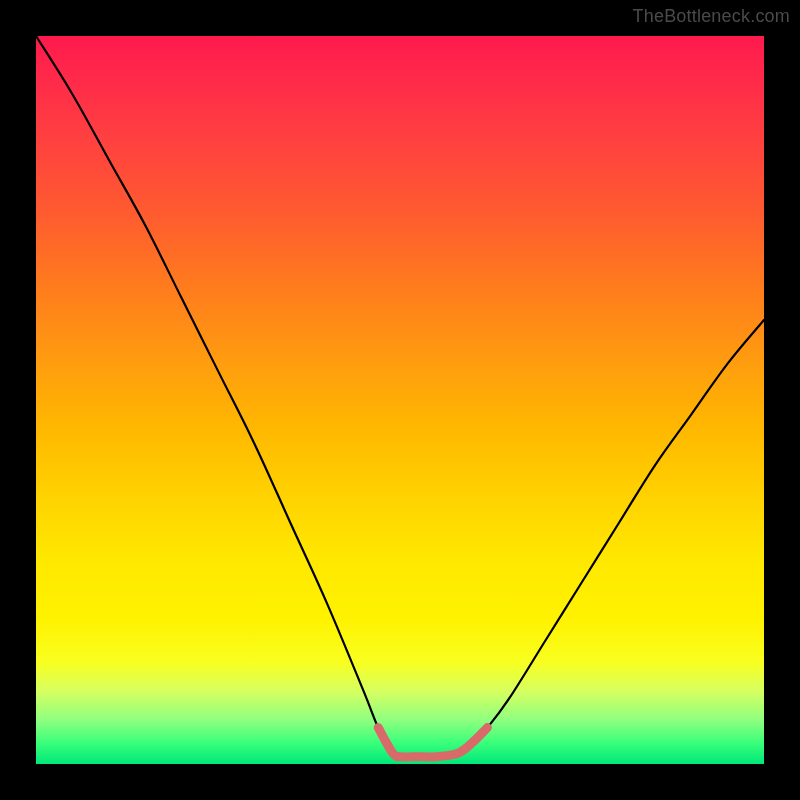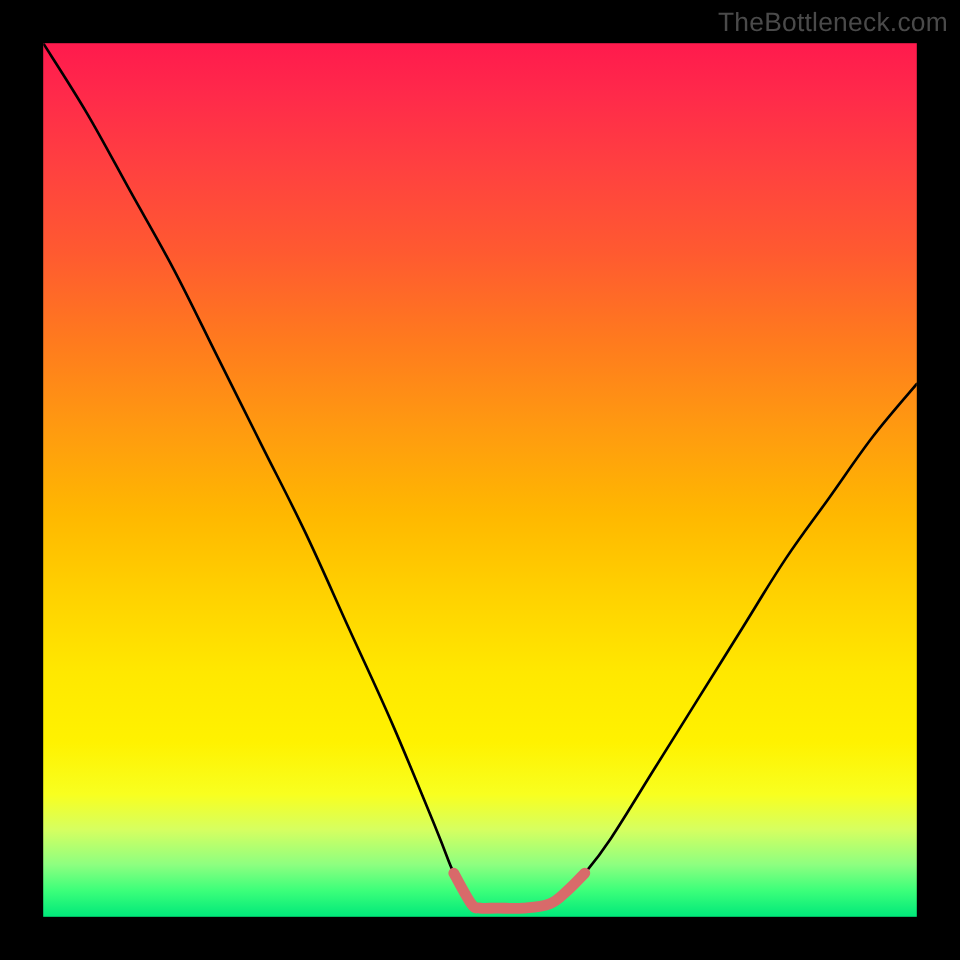--- a/index.html
+++ b/index.html
@@ -46,21 +46,21 @@
     left: 0;
     top: 0;
     width: 728px;
     height: 728px;
   }
   .watermark {
     position: absolute;
     top: 6px;
     right: 10px;
     color: #4a4a4a;
-    font-size: 22px;
+    font-size: 18px;
     font-weight: 500;
     letter-spacing: 0.2px;
   }
 </style>
 </head>
 <body>
 
 <div class="frame">
   <div class="watermark">TheBottleneck.com</div>
 

